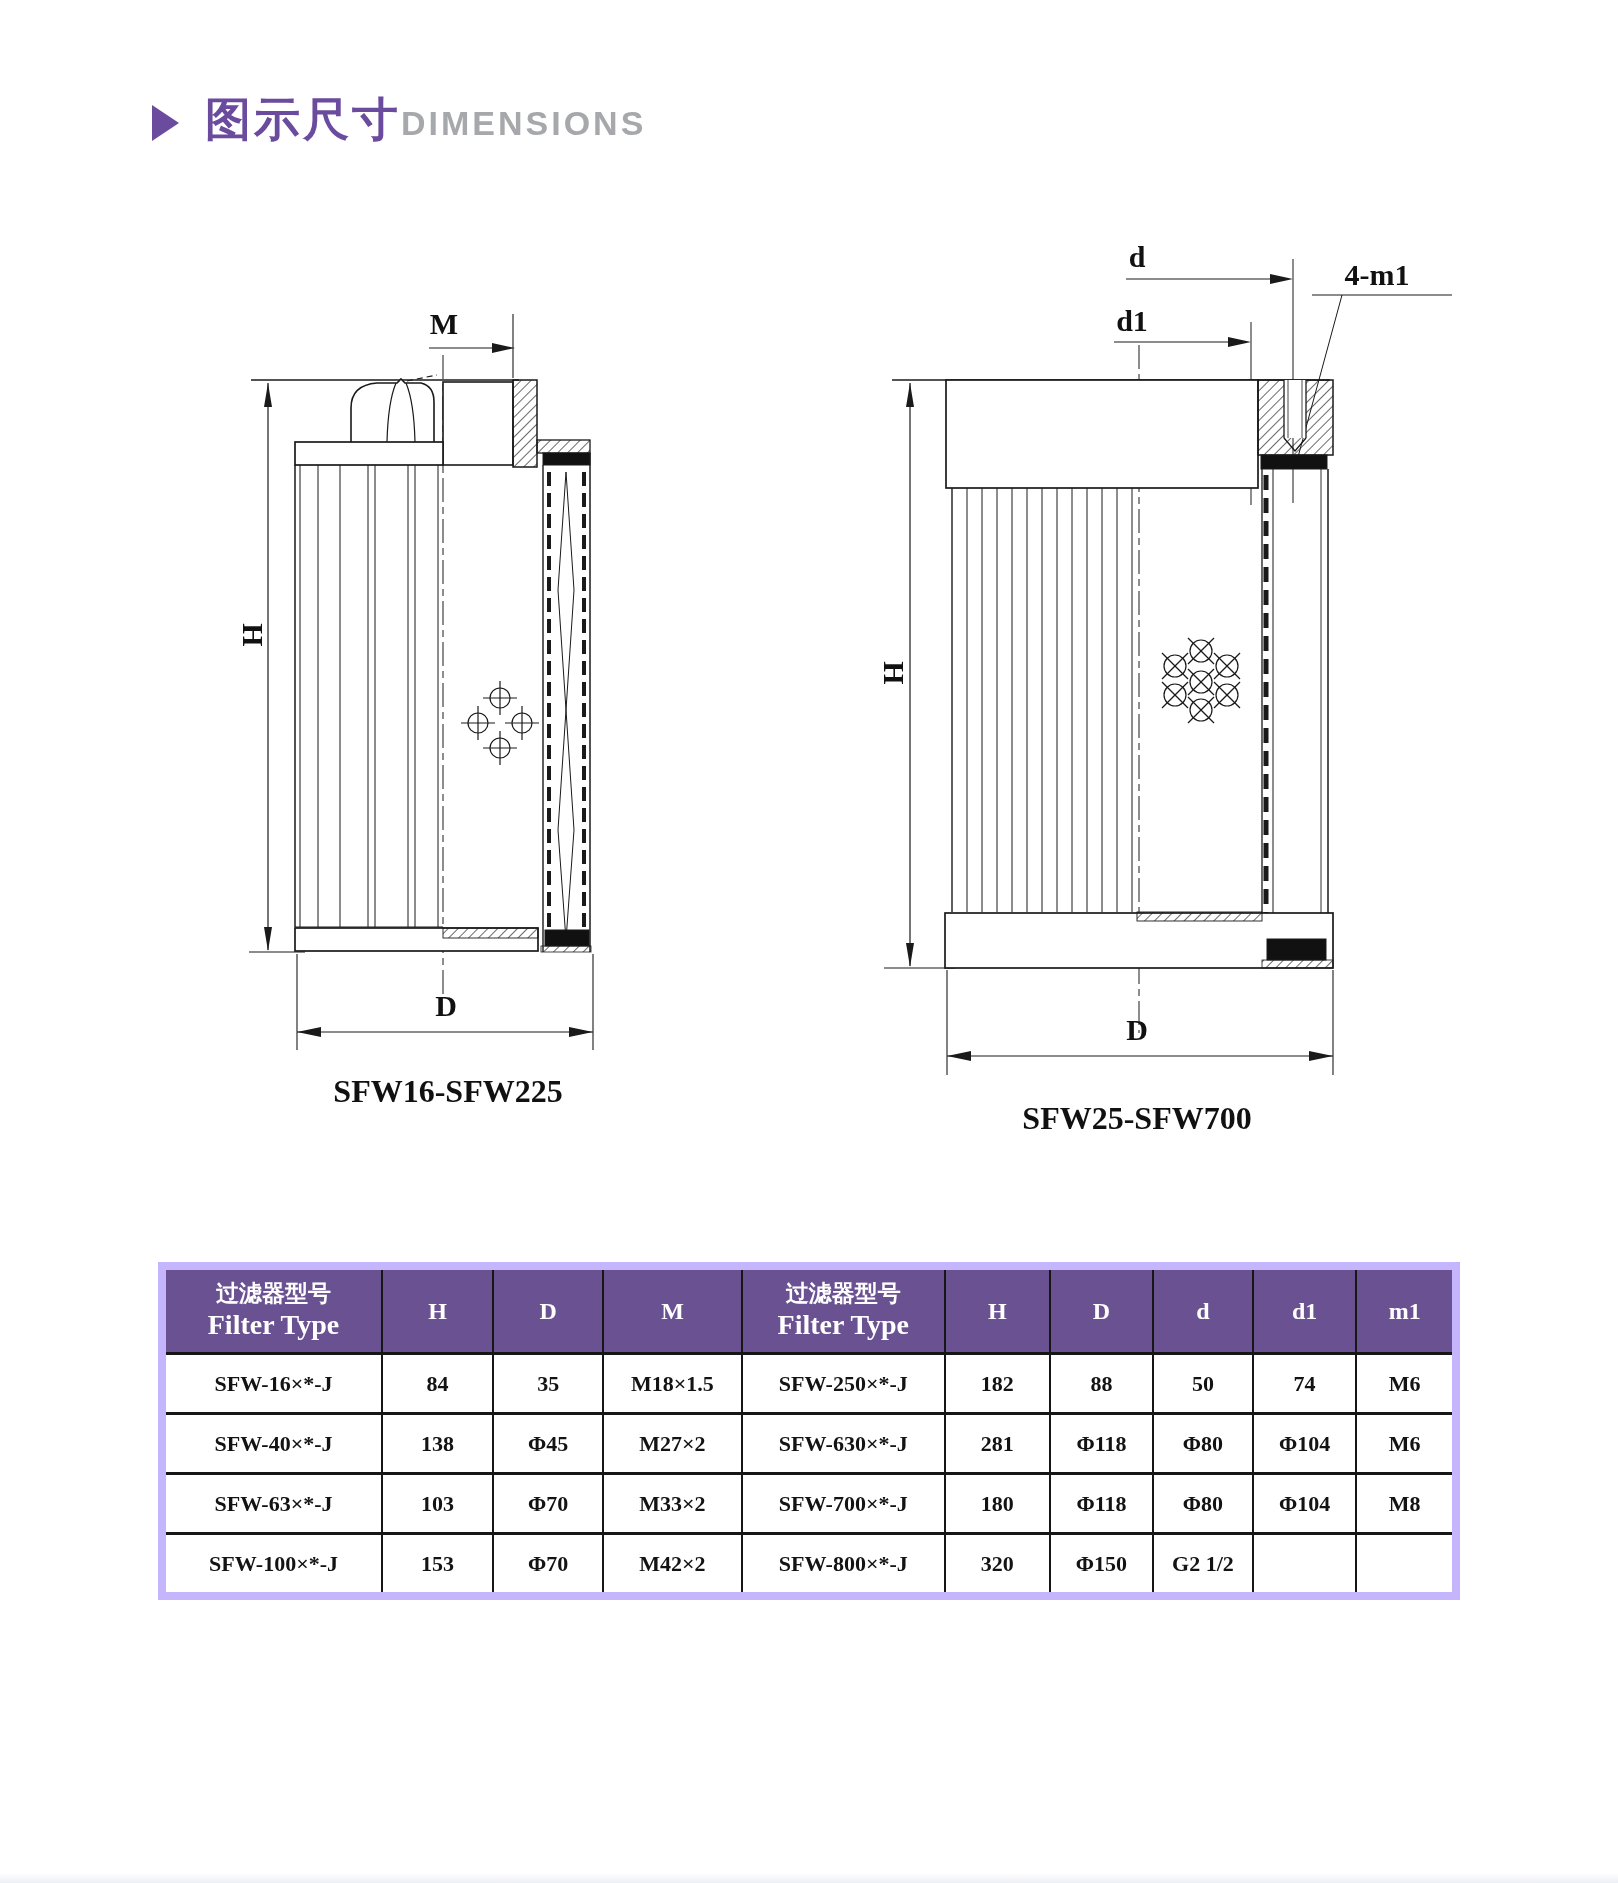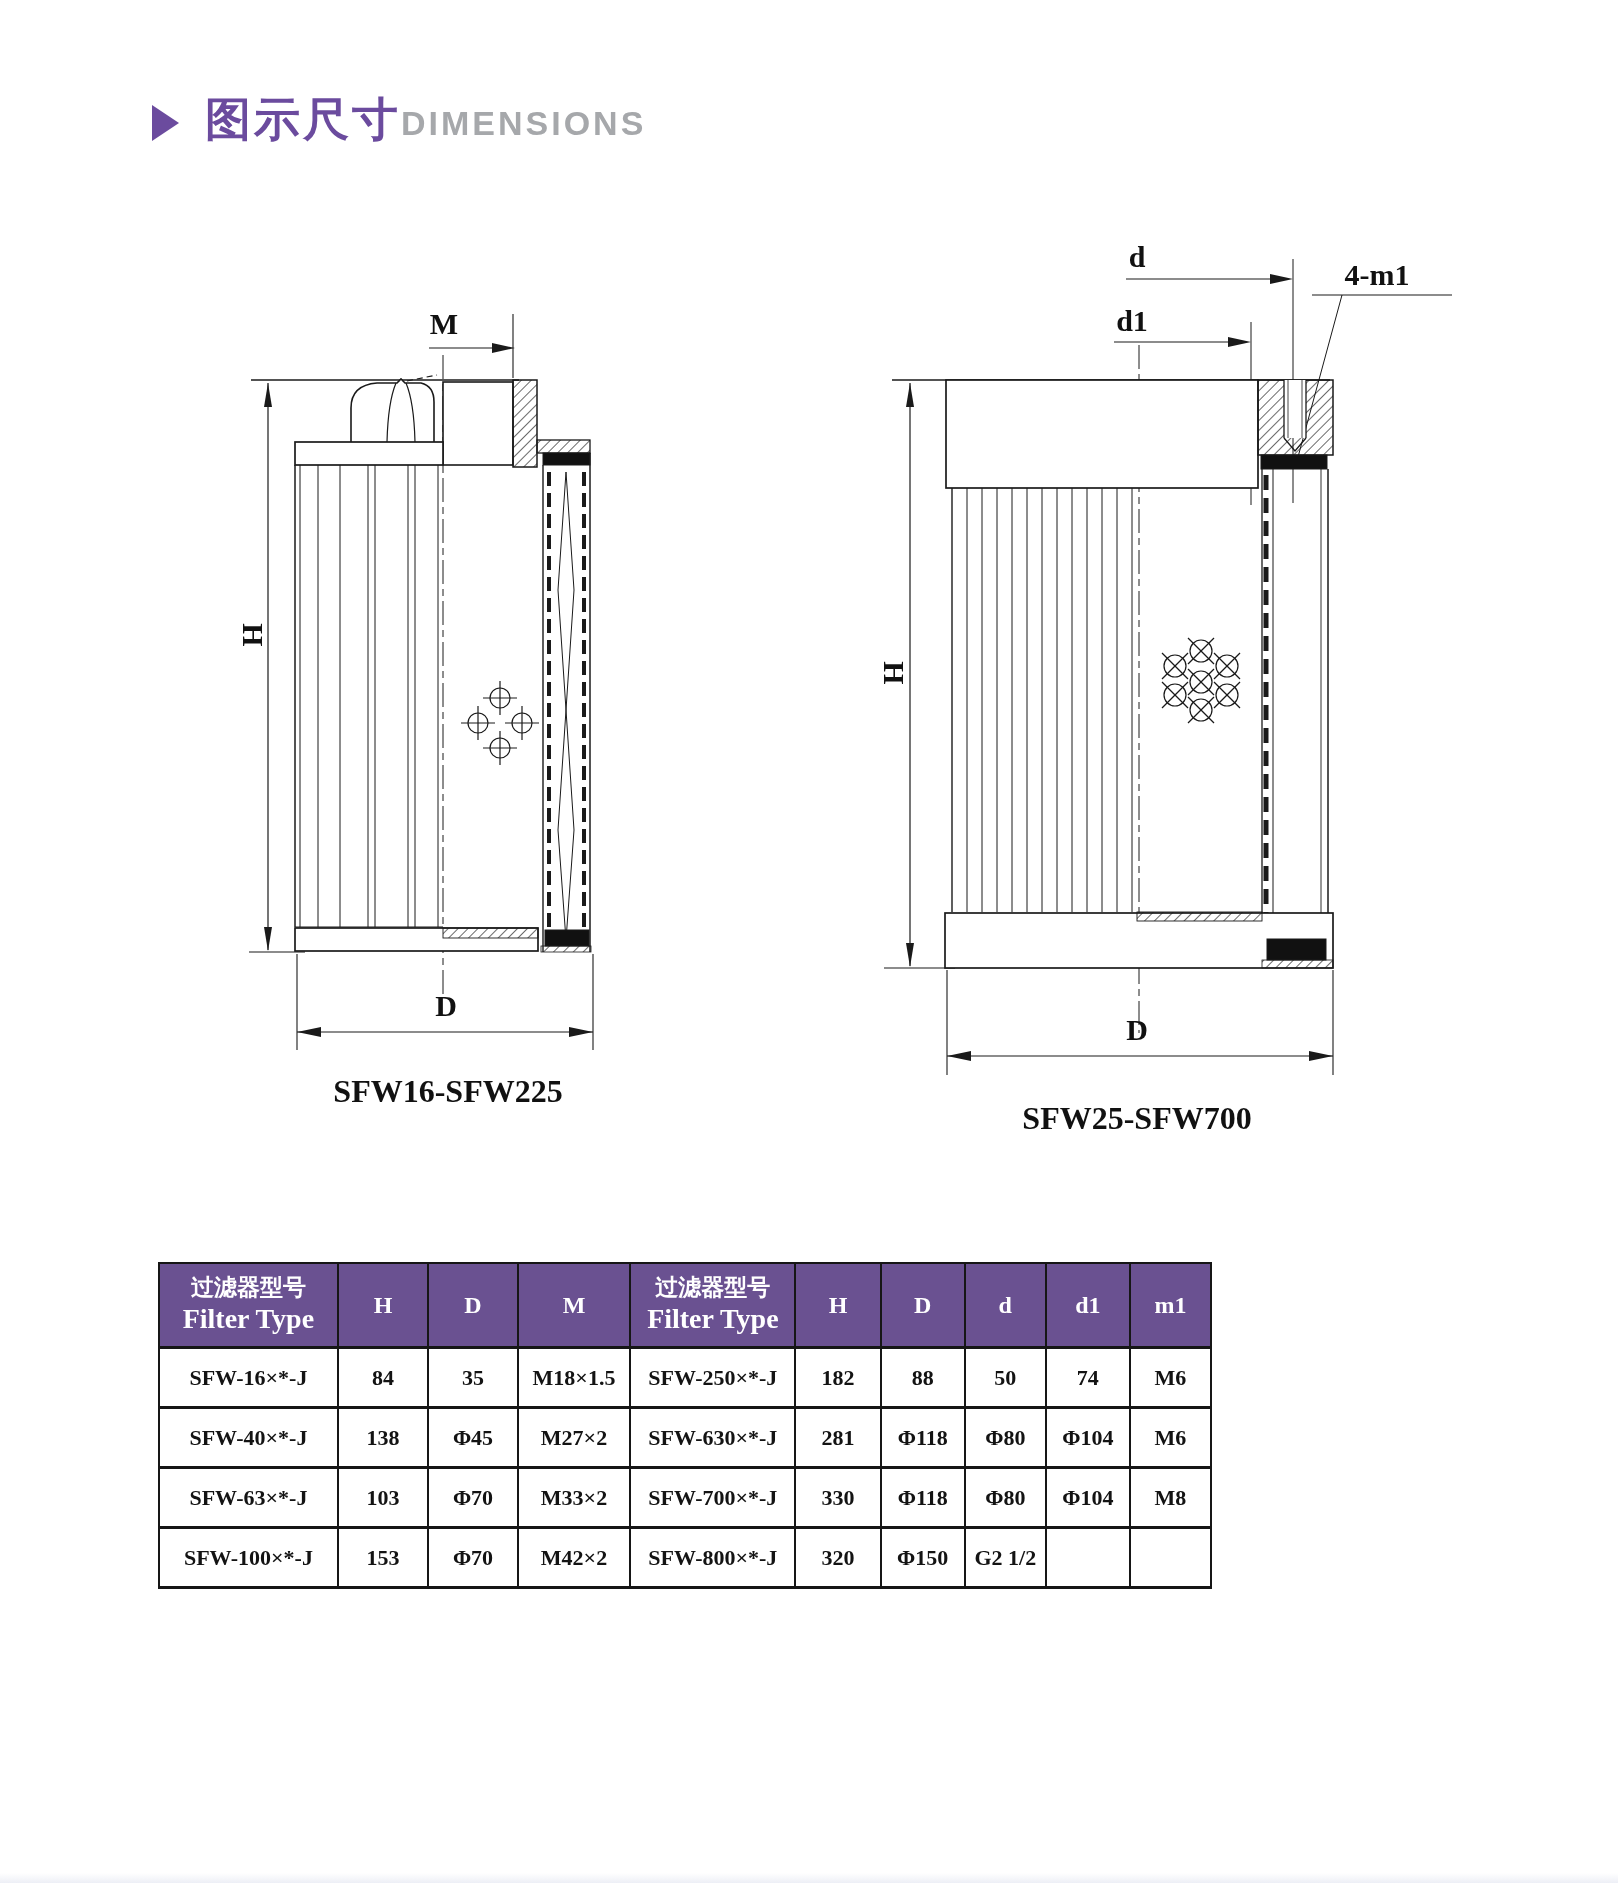--- a/index.html
+++ b/index.html
@@ -21,21 +21,21 @@
     font-family:"Liberation Sans","DejaVu Sans",sans-serif;
     font-weight:bold; font-size:34px; color:#a6a8ab; letter-spacing:3px; line-height:1;
   }
   
   .drawing { position:absolute; }
   .drawing.left  { left:205px; top:290px; }
   .drawing.right { left:860px; top:195px; }
   svg text { fill:#111; font-family:"Liberation Serif", serif; font-weight:bold; }
   
   .spec-table-wrap { position:absolute; left:158px; top:1262px; }
-  table.spec { border-collapse:collapse; table-layout:fixed; width:1054px; border:2px solid #c4b5fd; }
+  table.spec { border-collapse:collapse; table-layout:fixed; width:1302px; border:8px solid #c4b5fd; }
   table.spec th, table.spec td {
     border:2px solid #161616; text-align:center; vertical-align:middle; overflow:hidden;
   }
   table.spec th {
     background:#6a5191; color:#ffffff; height:80px;
     border-bottom:3px solid #161616; font-weight:bold;
   }
   .th-zh { display:block; font-size:23px; line-height:1.2; font-family:"Liberation Sans","DejaVu Sans",sans-serif; }
   .th-en { display:block; font-size:28px; line-height:1.2; font-family:"Liberation Serif",serif; }
   .th-one { font-size:24px; font-family:"Liberation Serif",serif; }
@@ -301,21 +301,21 @@
           <td>Φ80</td>
           <td>Φ104</td>
           <td>M6</td>
         </tr>
         <tr>
           <td>SFW-63×*-J</td>
           <td>103</td>
           <td>Φ70</td>
           <td>M33×2</td>
           <td>SFW-700×*-J</td>
-          <td>330</td>
+          <td>180</td>
           <td>Φ118</td>
           <td>Φ80</td>
           <td>Φ104</td>
           <td>M8</td>
         </tr>
         <tr>
           <td>SFW-100×*-J</td>
           <td>153</td>
           <td>Φ70</td>
           <td>M42×2</td>

